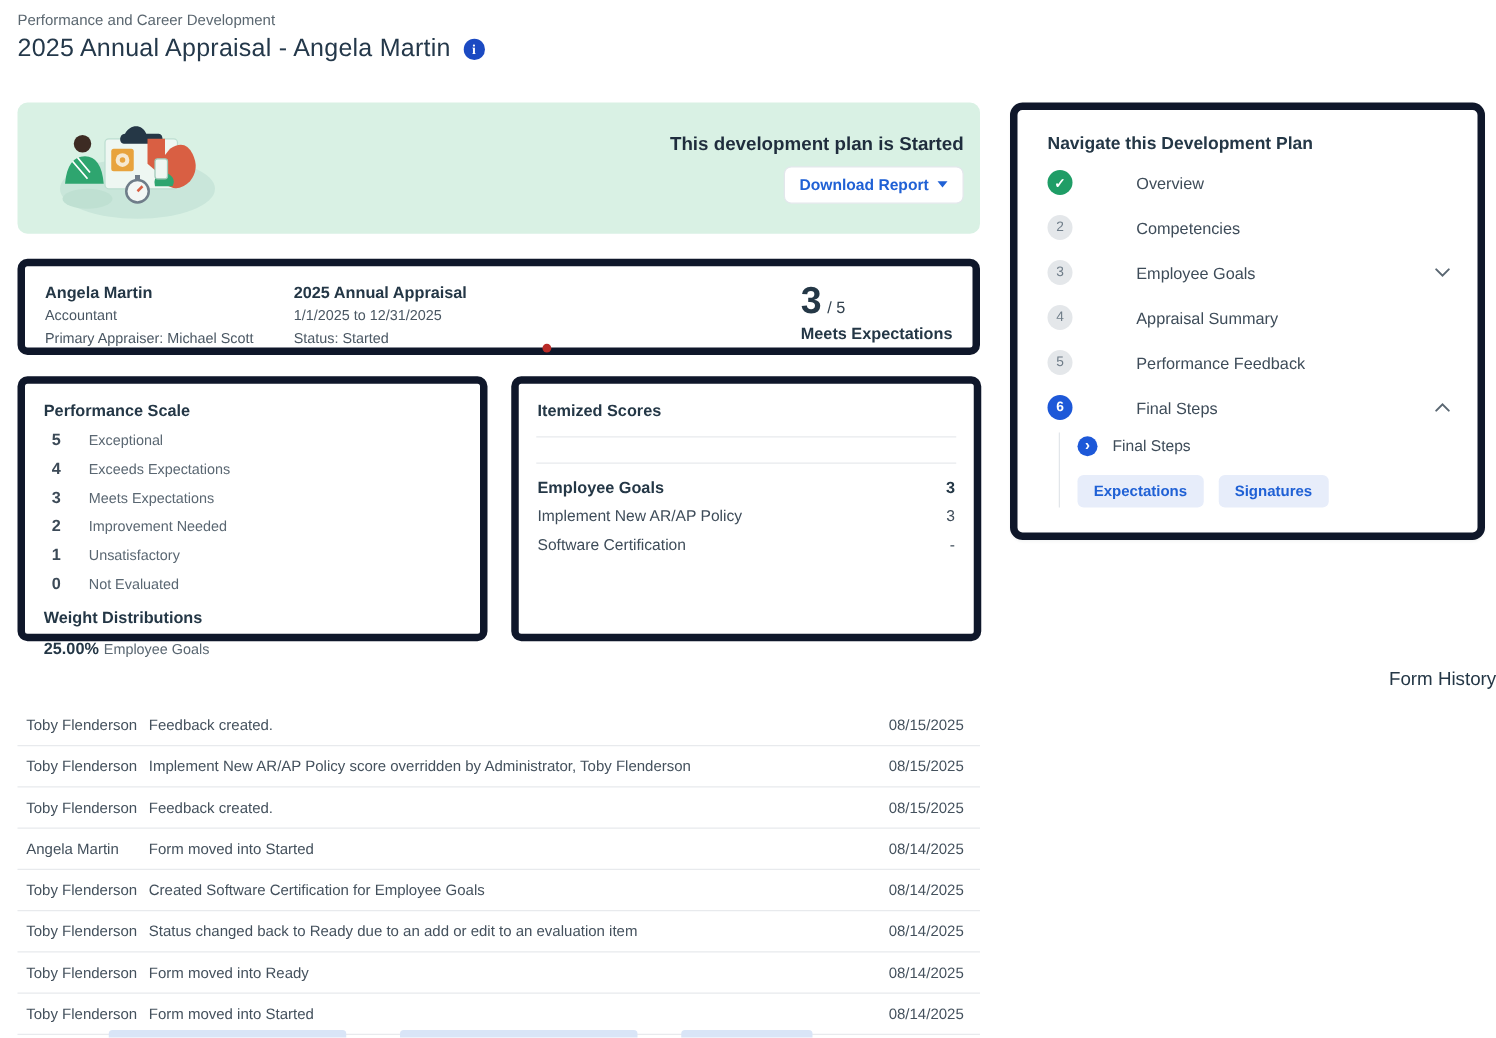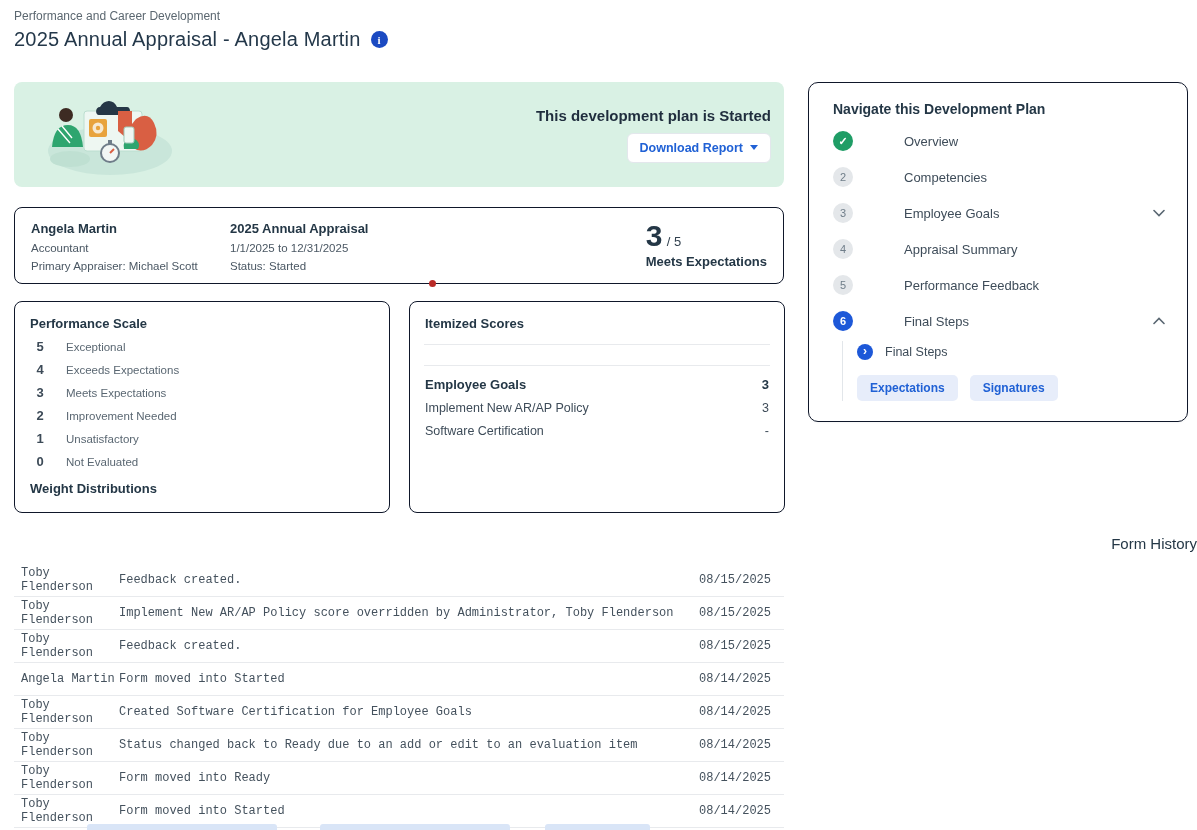--- a/index.html
+++ b/index.html
@@ -26,21 +26,21 @@
     align-items:center; padding:0 13px 0 26px; }
   .banner-right { margin-left:auto; text-align:right; }
   .banner-heading { font-size:15px; font-weight:bold; color:#1f2d3d; }
   .download-btn { margin-top:9px; background:#ffffff; border:1px solid #e3e7ec; border-radius:6px;
     color:#2061d5; font-size:12.5px; font-weight:bold; padding:7px 12px; cursor:pointer;
     display:inline-flex; align-items:center; gap:7px; font-family:inherit; }
   .caret-down { width:0; height:0; border-left:4px solid transparent; border-right:4px solid transparent;
     border-top:5px solid #2061d5; display:inline-block; }
 
   
-  .card { background:#fff; border:1px solid #0f172a; border-radius:8px; }
+  .card { background:#fff; border:6px solid #0f172a; border-radius:8px; }
   .summary-card { margin-top:20px; height:77px; display:flex; padding:13px 16px; position:relative; }
   .sum-col1 { width:199px; }
   .sum-name { font-size:13px; font-weight:bold; color:#243746; }
   .sum-line { font-size:11.5px; color:#4a5763; margin-top:6px; }
   .sum-col2 .sum-name { font-weight:bold; }
   .sum-score { margin-left:auto; }
   .score-big { font-size:30px; font-weight:bold; color:#243746; line-height:30px; }
   .score-of { font-size:13px; color:#33424f; font-weight:400; }
   .score-label { font-size:13px; font-weight:bold; margin-top:3px; }
   .red-dot { position:absolute; left:414px; bottom:-4px; width:7px; height:7px; border-radius:50%;
@@ -64,21 +64,21 @@
   .item-row { display:flex; justify-content:space-between; align-items:baseline; margin-top:9px;
     font-size:12.5px; color:#3e4c59; }
   .item-row.first { margin-top:11px; font-weight:bold; color:#243746; font-size:13px; }
   .item-score { text-align:right; }
   .item-row.first .item-score { font-weight:bold; }
 
   
   .history-title { font-size:15px; color:#243746; margin:22px 0 0 14px;text-align:right; }
   .history-table { margin:12px 0 0 14px; width:770px; }
   .hist-row { display:flex; align-items:center; height:33px; border-bottom:1px solid #e8eaed;
-    font-size:12px; color:#44515d; padding:0 13px 0 7px;font-family:Liberation Mono, monospace; }
+    font-size:12px; color:#44515d; padding:0 13px 0 7px; }
   .hist-user { width:98px; flex:none; }
   .hist-action { flex:1; padding-right:10px; }
   .hist-date { flex:none; }
 
   .skeleton { position:absolute; top:824px; height:10px; background:#d9e5f7; border-radius:3px; }
   .sk1 { left:87px; width:190px; }
   .sk2 { left:320px; width:190px; }
   .sk3 { left:545px; width:105px; }
 
   
@@ -191,20 +191,23 @@
           <div class="scale-row">
             <span class="scale-num">1</span>
             <span class="scale-label">Unsatisfactory</span>
           </div>
           <div class="scale-row">
             <span class="scale-num">0</span>
             <span class="scale-label">Not Evaluated</span>
           </div>
         </div>
         <div class="weight-title">Weight Distributions</div>
+        <div class="weight-row">
+          <span class="weight-pct">25.00%</span><span>Employee Goals</span>
+        </div>
       </div>
 
       <div class="card half-card itemized">
         <div class="card-heading">Itemized Scores</div>
         <div class="divider d1"></div>
         <div class="divider d2"></div>
         <div class="item-row first">
           <span>Employee Goals</span>
           <span class="item-score">3</span>
         </div>

